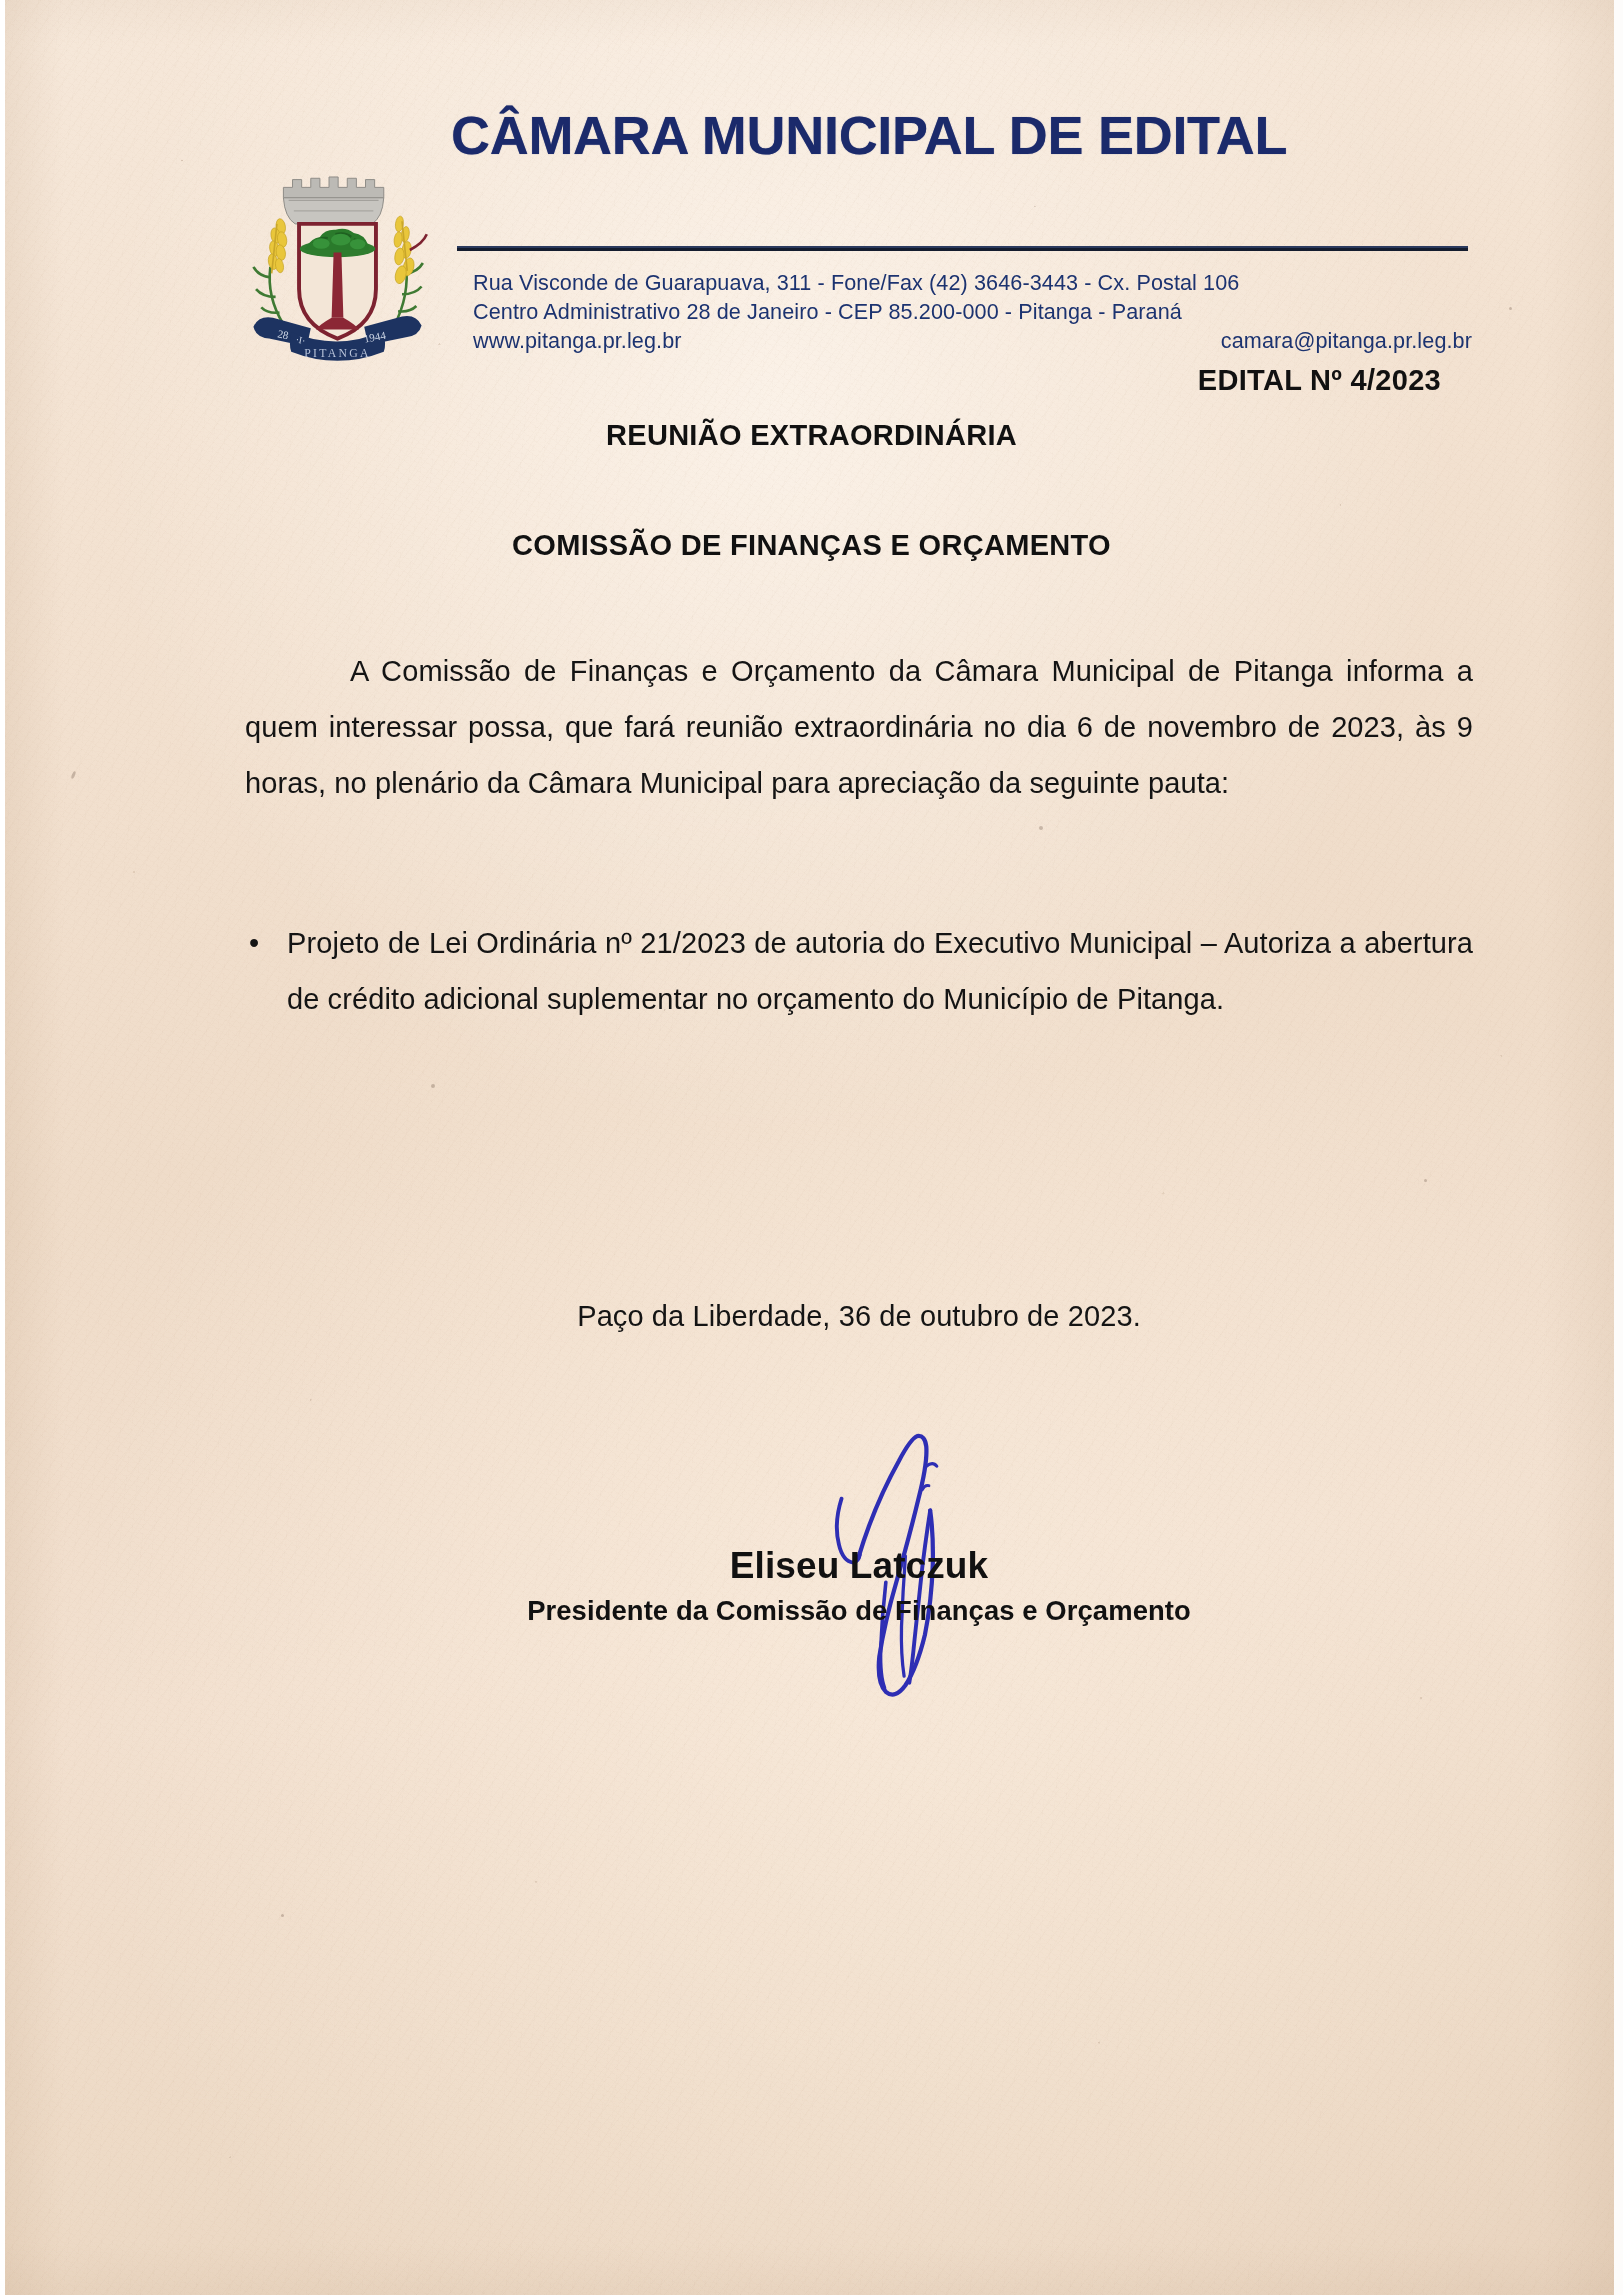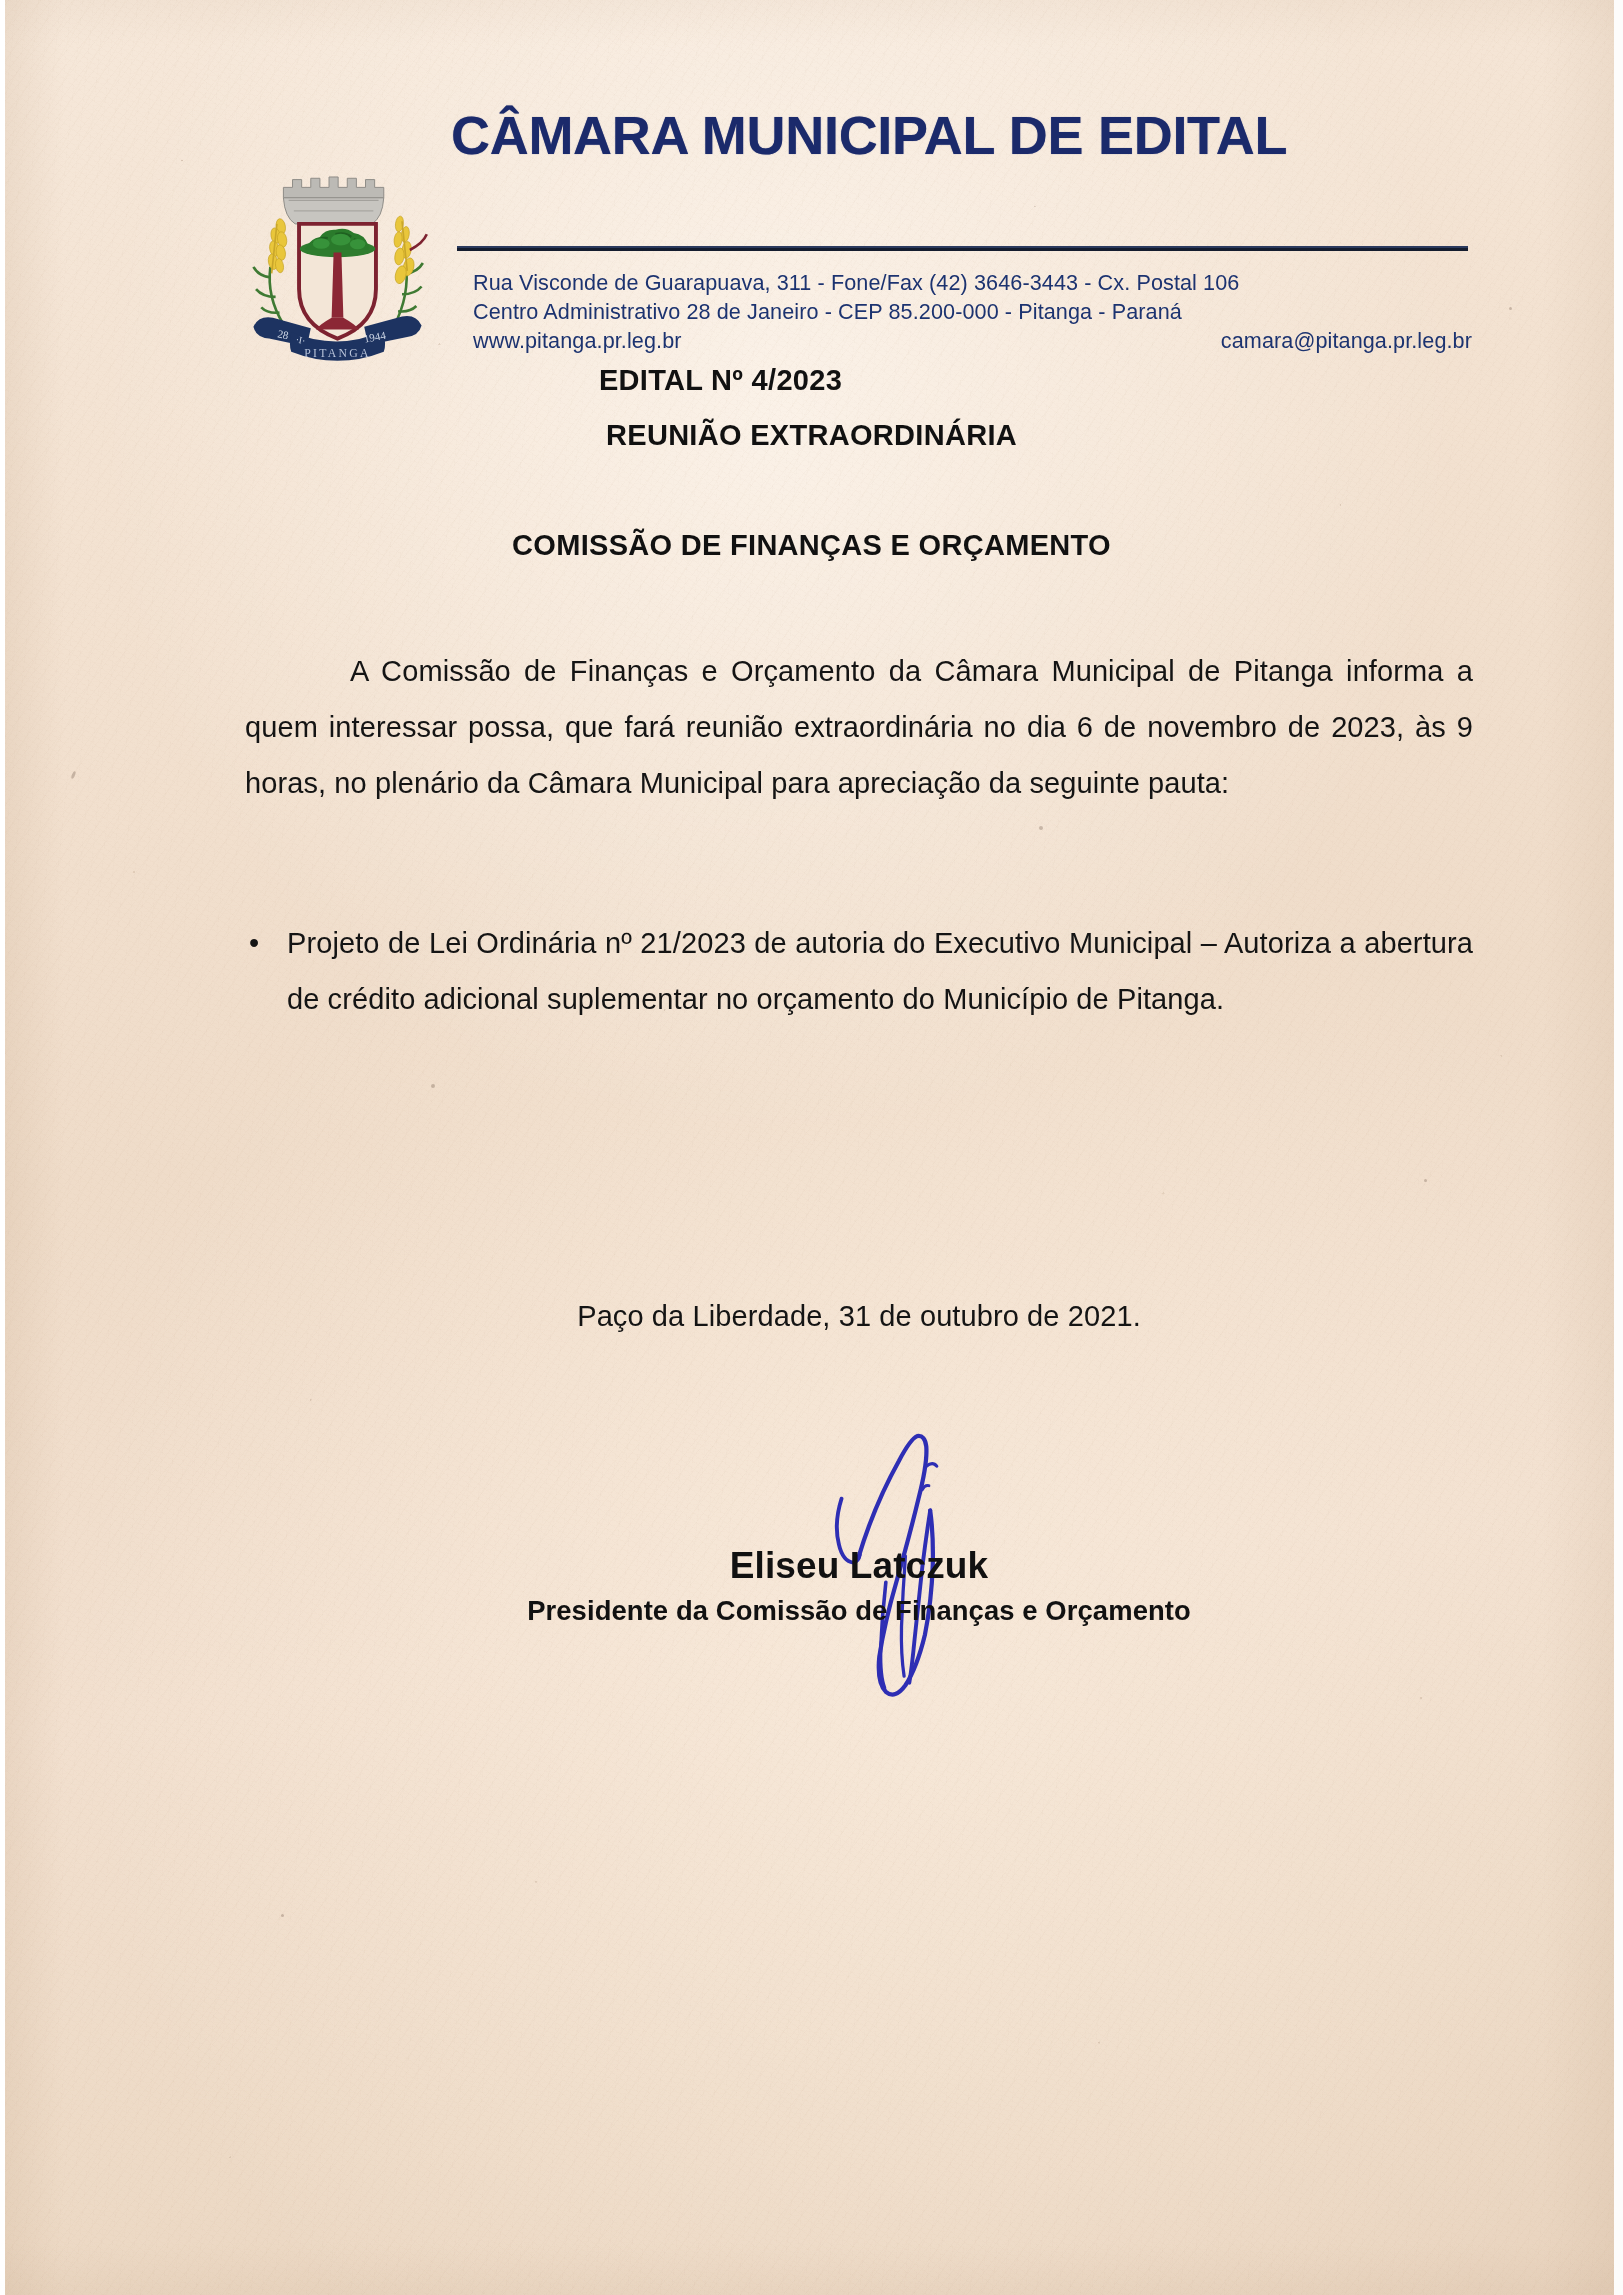--- a/index.html
+++ b/index.html
@@ -142,21 +142,21 @@
     justify-content: space-between;
     white-space: nowrap;
     gap: 22px;
   }
 
   
   .edital-title {
     position: absolute;
     left: 0; top: 364px;
     width: 1441px;
-    text-align: center;
+    text-align: right;
     font-size: 29px;
     font-weight: bold;
     color: #111111;
     letter-spacing: 0.3px;
   }
   .edital-sub {
     position: absolute;
     left: 0; top: 419px;
     width: 1623px;
     text-align: center;
@@ -383,21 +383,21 @@
     <div class="commission">COMISSÃO DE FINANÇAS E ORÇAMENTO</div>
 
     <div class="para para-intro">A Comissão de Finanças e Orçamento da Câmara Municipal de Pitanga informa a quem interessar possa, que fará reunião extraordinária no dia 6 de novembro  de 2023, às 9  horas, no plenário da Câmara Municipal para apreciação da seguinte pauta:</div>
 
     <div class="bullet-row">
       <span class="bullet-dot">•</span>
       <span class="bullet-text">Projeto de Lei Ordinária nº 21/2023 de autoria do Executivo Municipal – Autoriza a abertura de crédito adicional suplementar no orçamento do Município de Pitanga.</span>
     </div>
 
 
-    <div class="date-line">Paço da Liberdade, 31 de outubro de 2021.</div>
+    <div class="date-line">Paço da Liberdade, 36 de outubro de 2023.</div>
 
     <div class="sig-ink">
       <svg viewBox="0 0 400 460" xmlns="http://www.w3.org/2000/svg">
         <g fill="none" stroke="#2e2eb4" stroke-linecap="round" stroke-linejoin="round">
           <path d="M108 110 Q96 148 104 180 Q110 206 126 208 Q134 206 136 196" stroke-width="6"></path>
           <path d="M134 200 Q158 120 196 52 Q214 18 224 14 Q236 12 238 30
                    Q240 56 226 110 Q212 168 192 238 Q174 300 166 352
                    Q162 392 176 406 Q190 418 206 396 Q224 368 236 318
                    Q246 268 248 210 Q249 164 244 128" stroke-width="6.5"></path>
           <path d="M244 128 Q238 166 232 214 Q226 272 220 326 Q216 368 212 392" stroke-width="6"></path>

